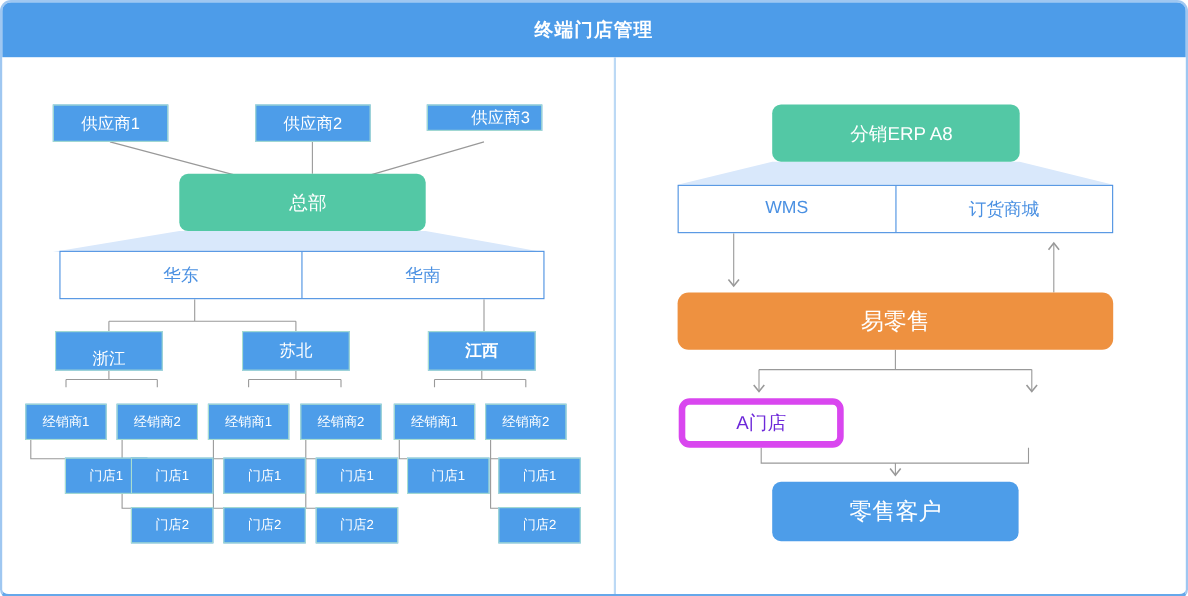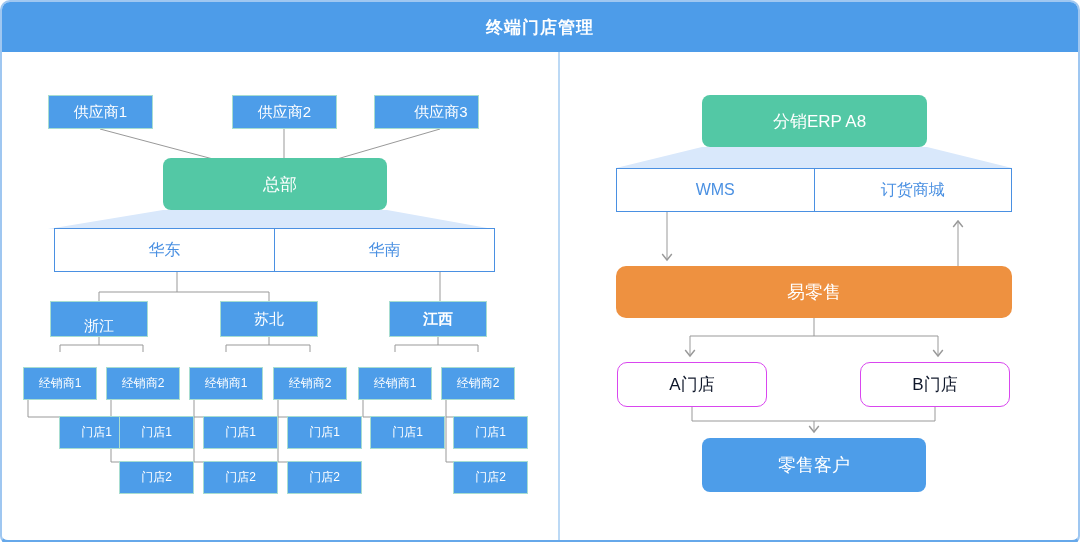--- a/index.html
+++ b/index.html
@@ -5,25 +5,25 @@
   html,body{margin:0;padding:0;background:#ffffff;font-family:"Liberation Sans","DejaVu Sans",sans-serif;}
   .page{position:relative;width:1076px;height:538px;margin:0;border:2px solid #9fc7f1;border-bottom:4px solid #66a8ea;border-radius:10px 10px 8px 8px;overflow:hidden;background:#ffffff;}
   .header{position:absolute;left:0;top:0;width:100%;height:50px;background:#4d9ce9;display:flex;align-items:center;justify-content:center;}
   .header .title{color:#ffffff;font-size:17px;font-weight:700;letter-spacing:1px;}
   .divider{position:absolute;left:556px;top:50px;width:2px;height:488px;background:#bcd9f5;}
   .node{position:absolute;display:flex;align-items:center;justify-content:center;box-sizing:border-box;color:#ffffff;}
   .blue{background:#4d9de9;border:1px solid #a8ddd0;}
   .teal{background:#53c8a5;border-radius:8px;padding-left:10px;}
   .orange{background:#ee9140;border-radius:10px;}
   .outline-blue{background:#ffffff;border:1px solid #4a90e2;color:#4a90e2;}
-  .outline-orange{background:#ffffff;border:1px solid #d946ef;border-radius:10px;color:#0f172a;}
+  .outline-orange{background:#ffffff;border:6px solid #d946ef;border-radius:10px;color:#6d28d9;}
   .cells{display:flex;width:100%;height:100%;}
   .cell{flex:1;display:flex;align-items:center;justify-content:center;}
   .cell + .cell{border-left:1px solid #4a90e2;}
-  .fs17{font-size:17px;} .fs16{font-size:16px;} .fs15{font-size:15px;} .fs12{font-size:12px;margin-top:15px;} .fs18{font-size:18px;}
+  .fs17{font-size:17px;} .fs16{font-size:16px;} .fs15{font-size:15px;} .fs12{font-size:12px;margin-top:15px;} .fs18{font-size:21px;}
   svg.wires{position:absolute;left:0;top:0;pointer-events:none;}
   .lbl{white-space:nowrap;}
 </style>
 </head>
 <body>
 
 <div class="page">
 
   <svg class="wires" width="1076" height="538" viewBox="0 0 1076 538">
     <defs>
@@ -73,21 +73,21 @@
     <span class="title lbl">终端门店管理</span>
   </div>
   <div class="divider"></div>
 
   <div class="node blue fs15" style="left:46px;top:93px;width:105px;height:34px;">
       <span class="lbl">供应商1</span>
     </div>
   <div class="node blue fs15" style="left:230px;top:93px;width:105px;height:34px;">
       <span class="lbl">供应商2</span>
     </div>
-  <div class="node blue fs15" style="left:372px;top:93px;width:105px;height:34px;padding-left:29px;">
+  <div class="node blue fs15" style="left:386px;top:93px;width:105px;height:24px;padding-left:29px;">
       <span class="lbl">供应商3</span>
     </div>
 
   <div class="node teal fs17" style="left:161px;top:156px;width:224px;height:52px;">
       <span class="lbl">总部</span>
     </div>
 
   <div class="node outline-blue fs16" style="left:52px;top:226px;width:441px;height:44px;padding:0;">
     <div class="cells">
       <div class="cell">
@@ -176,21 +176,18 @@
   </div>
 
   <div class="node orange fs18" style="left:614px;top:264px;width:396px;height:52px;">
 
     <span class="lbl" style="position:relative;">易零售</span>
   </div>
 
   <div class="node outline-orange fs17" style="left:615px;top:360px;width:150px;height:45px;">
       <span class="lbl">A门店</span>
     </div>
-  <div class="node outline-orange fs17" style="left:858px;top:360px;width:150px;height:45px;">
-      <span class="lbl">B门店</span>
-    </div>
 
   <div class="node blue fs18" style="left:700px;top:436px;width:224px;height:54px;border:none;border-radius:8px;">
       <span class="lbl">零售客户</span>
     </div>
 
 </div>
 
 </body></html>

